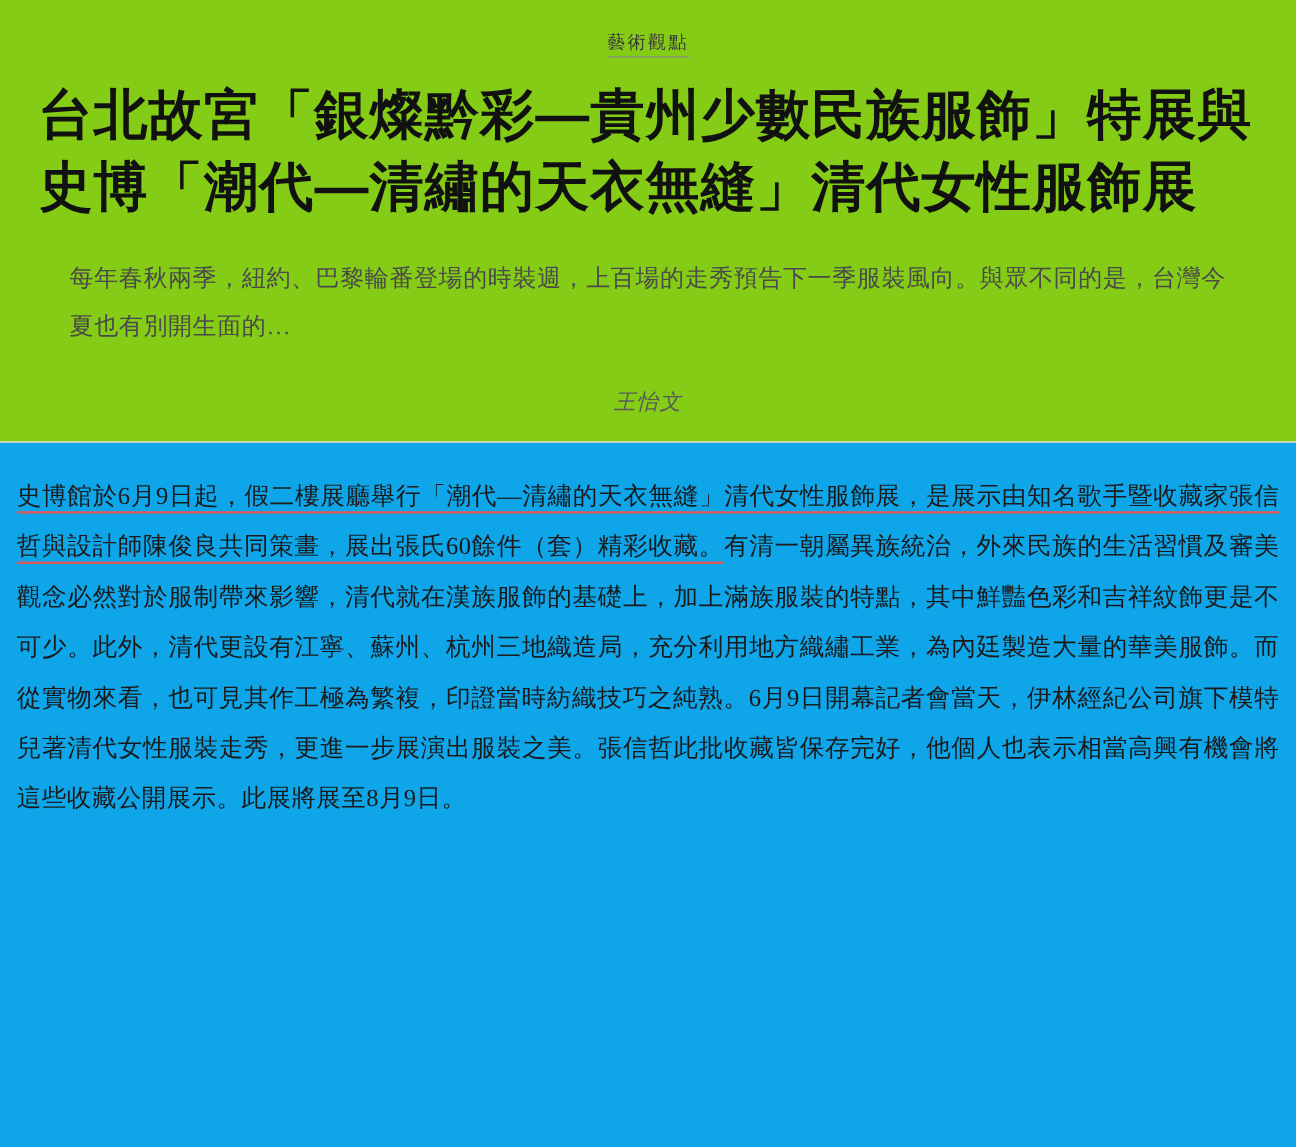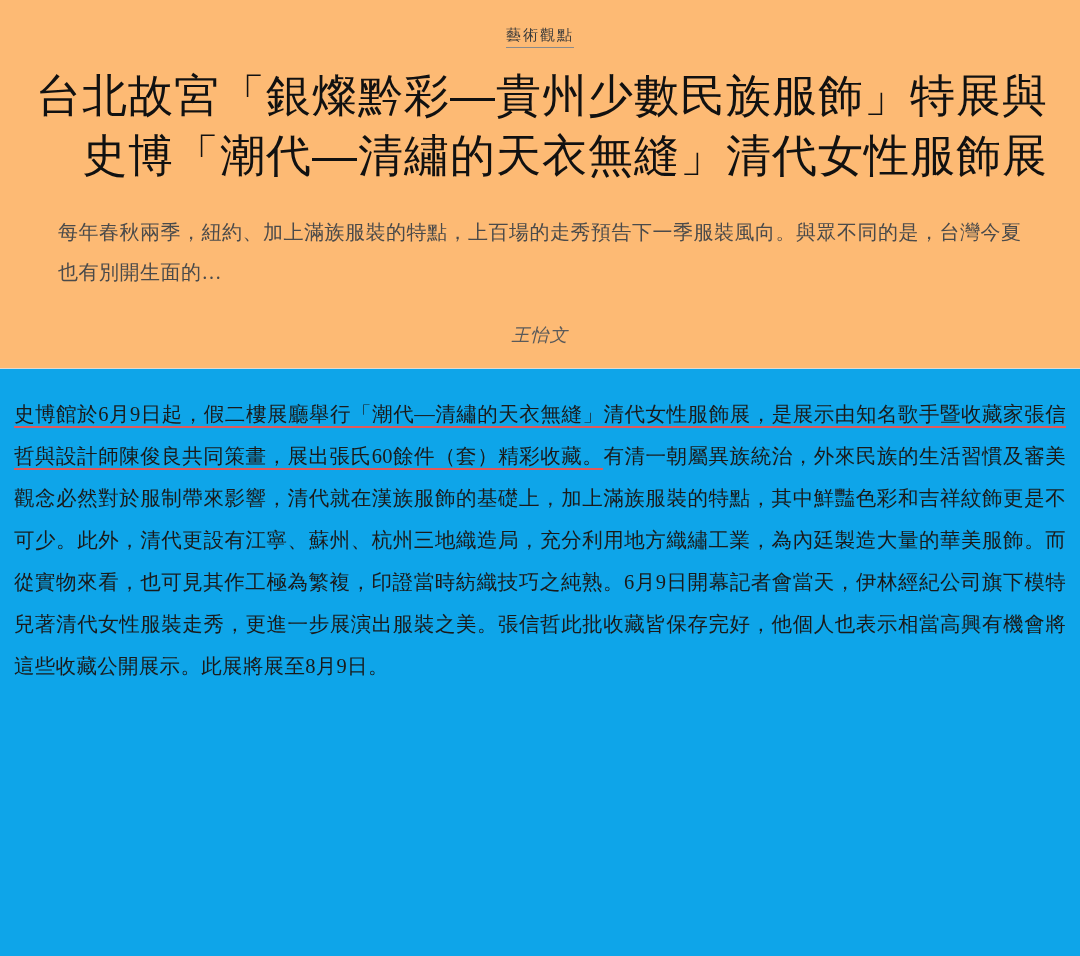--- a/index.html
+++ b/index.html
@@ -15,42 +15,42 @@
   }
   .page {
     width: 1080px;
     min-height: 956px;
     box-sizing: border-box;
     display: flex;
     flex-direction: column;
   }
   
   .header {
-    background: #fdba74;
+    background: #84cc16;
     padding: 26px 28px 18px 28px;
     box-sizing: border-box;
   }
   .category-wrap {
     text-align: center;
     margin-bottom: 18px;
   }
   .category {
     display: inline-block;
     font-size: 15px;
     letter-spacing: 2px;
     color: #3a3a3a;
     border-bottom: 1px solid #8a8a8a;
     padding-bottom: 2px;
     font-family: "Liberation Sans", sans-serif;
   }
   .title {
-    text-align: right;
+    text-align: left;
     font-size: 45px;
     line-height: 1.33;
-    font-weight: normal;
+    font-weight: bold;
     letter-spacing: 1px;
     color: #111111;
     margin: 0 4px 26px 4px;
     font-family: "Liberation Sans", sans-serif;
   }
   .excerpt {
     font-size: 20px;
     line-height: 2.0;
     color: #4a4a4a;
     margin: 0 30px 28px 30px;
@@ -101,21 +101,21 @@
 <div class="page">
 
   <div class="header">
 
     <div class="category-wrap">
       <span class="category">藝術觀點</span>
     </div>
 
     <h1 class="title">台北故宮「銀燦黔彩—貴州少數民族服飾」特展與 史博「潮代—清繡的天衣無縫」清代女性服飾展</h1>
 
-    <p class="excerpt">每年春秋兩季，紐約、加上滿族服裝的特點，上百場的走秀預告下一季服裝風向。與眾不同的是，台灣今夏也有別開生面的…</p>
+    <p class="excerpt">每年春秋兩季，紐約、巴黎輪番登場的時裝週，上百場的走秀預告下一季服裝風向。與眾不同的是，台灣今夏也有別開生面的…</p>
 
     <div class="byline">
       <span>王怡文</span>
     </div>
 
   </div>
 
   <div class="divider"></div>
 
   <div class="article-body">

